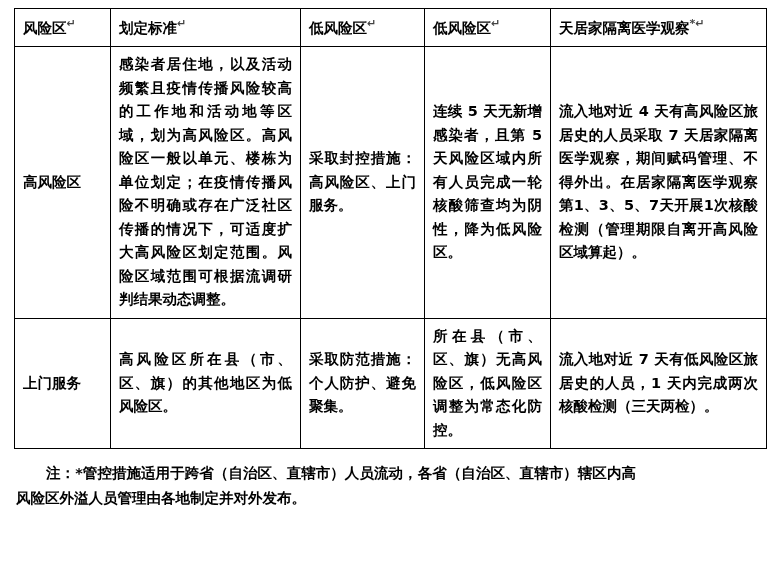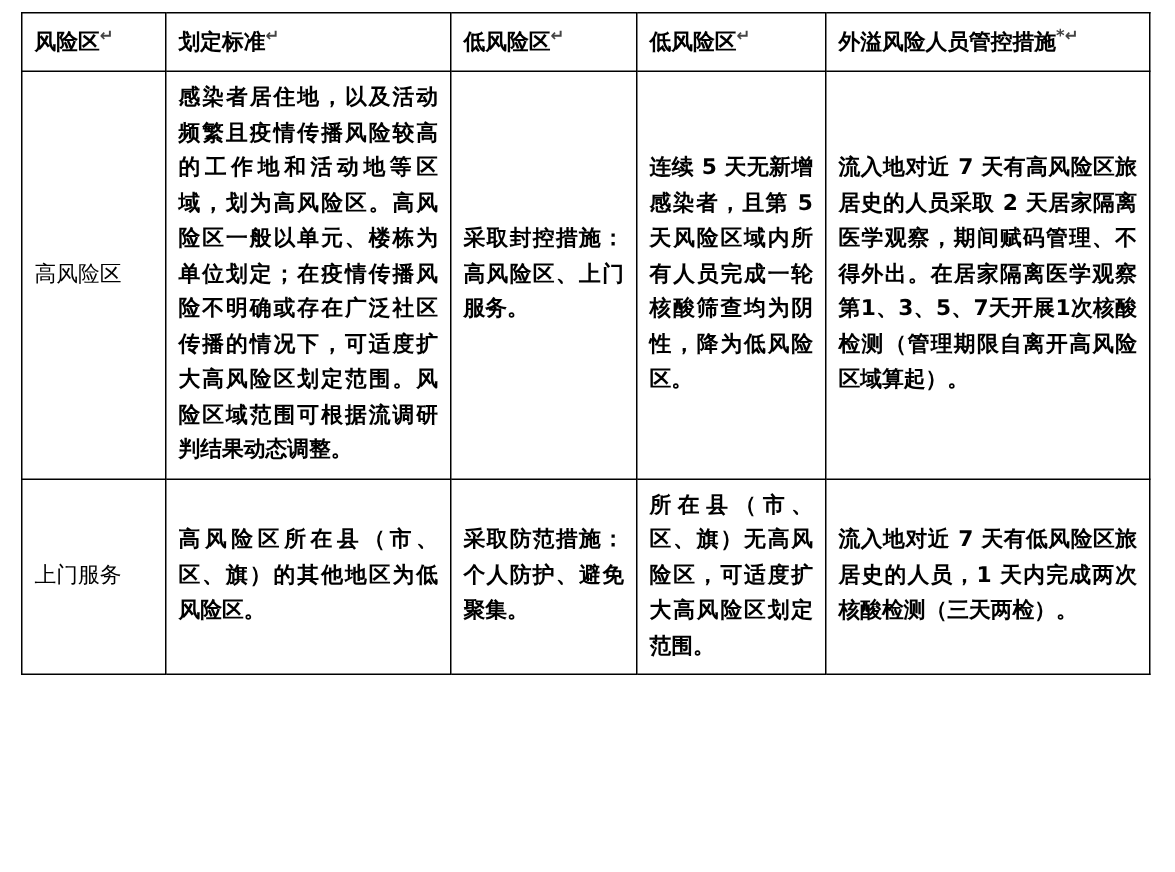--- a/index.html
+++ b/index.html
@@ -43,21 +43,21 @@
     font-size: 15px;
     line-height: 1.3;
   }
   .col-1 { width: 96px; }
   .col-2 { width: 190px; }
   .col-3 { width: 124px; }
   .col-4 { width: 126px; }
   .col-5 { width: 216px; }
 
   td.rowlabel {
-    font-weight: normal;
+    font-weight: bold;
     text-align: center;
     font-size: 15px;
   }
   td.body-cell {
     text-align: justify;
     text-justify: inter-ideograph;
     font-weight: bold;
   }
   .note {
     margin-top: 12px;
@@ -90,35 +90,36 @@
         <col class="col-3">
         <col class="col-4">
         <col class="col-5">
     </colgroup>
     <thead>
       <tr>
         <th><span>风险区</span><span class="hdr-mark">↵</span></th>
         <th><span>划定标准</span><span class="hdr-mark">↵</span></th>
         <th><span>低风险区</span><span class="hdr-mark">↵</span></th>
         <th><span>低风险区</span><span class="hdr-mark">↵</span></th>
-        <th><span>外溢风险人员管控措施</span><span class="hdr-mark">*↵</span></th>
+        <th><span>天居家隔离医学观察</span><span class="hdr-mark">*↵</span></th>
       </tr>
     </thead>
     <tbody>
       <tr>
         <td class="rowlabel">高风险区</td>
         <td class="body-cell">感染者居住地，以及活动频繁且疫情传播风险较高的工作地和活动地等区域，划为高风险区。高风险区一般以单元、楼栋为单位划定；在疫情传播风险不明确或存在广泛社区传播的情况下，可适度扩大高风险区划定范围。风险区域范围可根据流调研判结果动态调整。</td>
         <td class="body-cell">采取封控措施：高风险区、上门服务。</td>
         <td class="body-cell">连续 5 天无新增感染者，且第 5 天风险区域内所有人员完成一轮核酸筛查均为阴性，降为低风险区。</td>
-        <td class="body-cell">流入地对近 7 天有高风险区旅居史的人员采取 2 天居家隔离医学观察，期间赋码管理、不得外出。在居家隔离医学观察第1、3、5、7天开展1次核酸检测（管理期限自离开高风险区域算起）。</td>
+        <td class="body-cell">流入地对近 4 天有高风险区旅居史的人员采取 7 天居家隔离医学观察，期间赋码管理、不得外出。在居家隔离医学观察第1、3、5、7天开展1次核酸检测（管理期限自离开高风险区域算起）。</td>
       </tr>
       <tr>
         <td class="rowlabel">上门服务</td>
         <td class="body-cell">高风险区所在县（市、区、旗）的其他地区为低风险区。</td>
         <td class="body-cell">采取防范措施：个人防护、避免聚集。</td>
-        <td class="body-cell">所在县（市、区、旗）无高风险区，可适度扩大高风险区划定范围。</td>
+        <td class="body-cell">所在县（市、区、旗）无高风险区，低风险区调整为常态化防控。</td>
         <td class="body-cell">流入地对近 7 天有低风险区旅居史的人员，1 天内完成两次核酸检测（三天两检）。</td>
       </tr>
     </tbody>
   </table>
 
+  <div class="note"><span class="indent"></span><span>注：*管控措施适用于跨省（自治区、直辖市）人员流动，各省（自治区、直辖市）辖区内高风险区外溢人员管理由各地制定并对外发布。</span></div>
 
 </div>
 
 </body></html>

